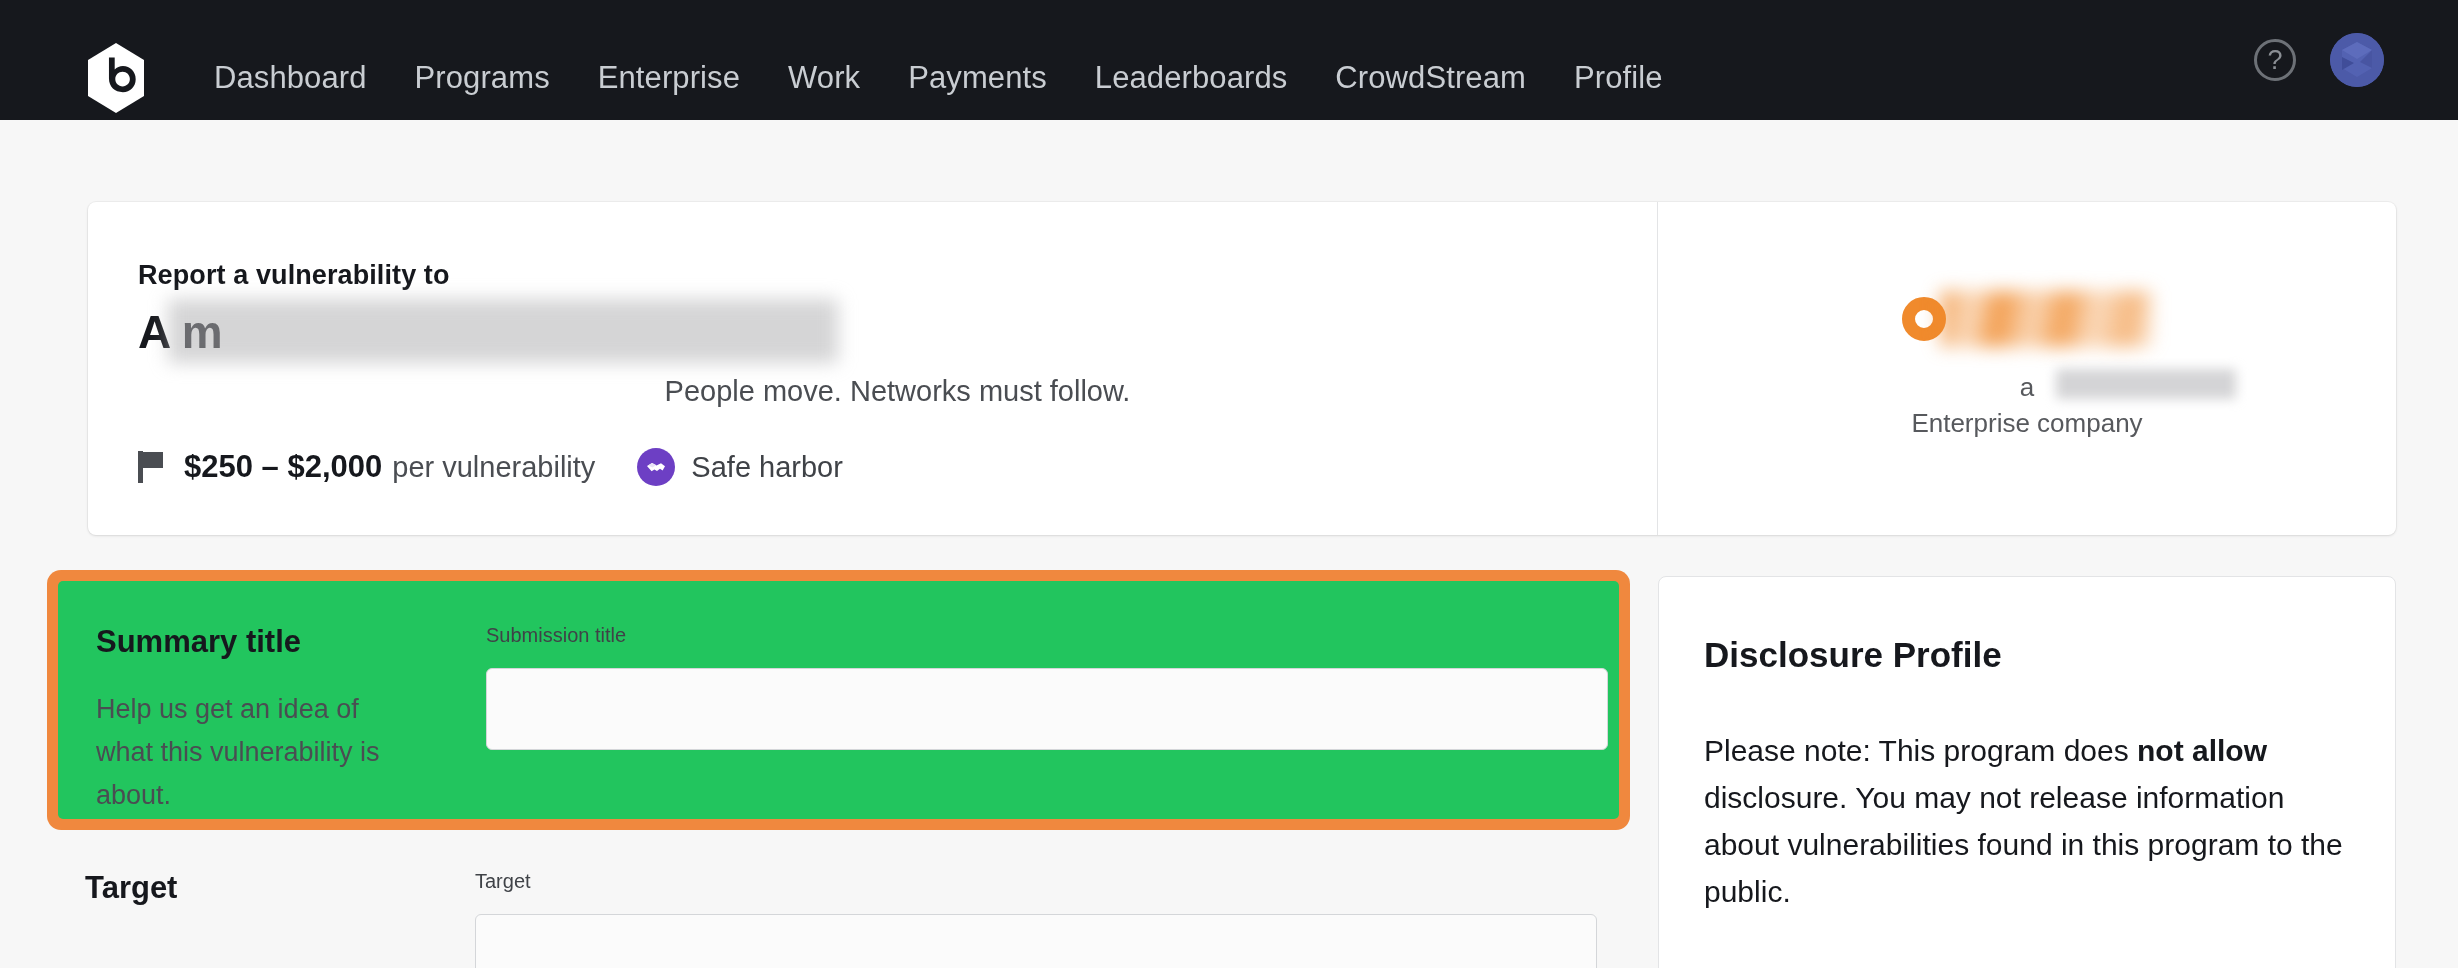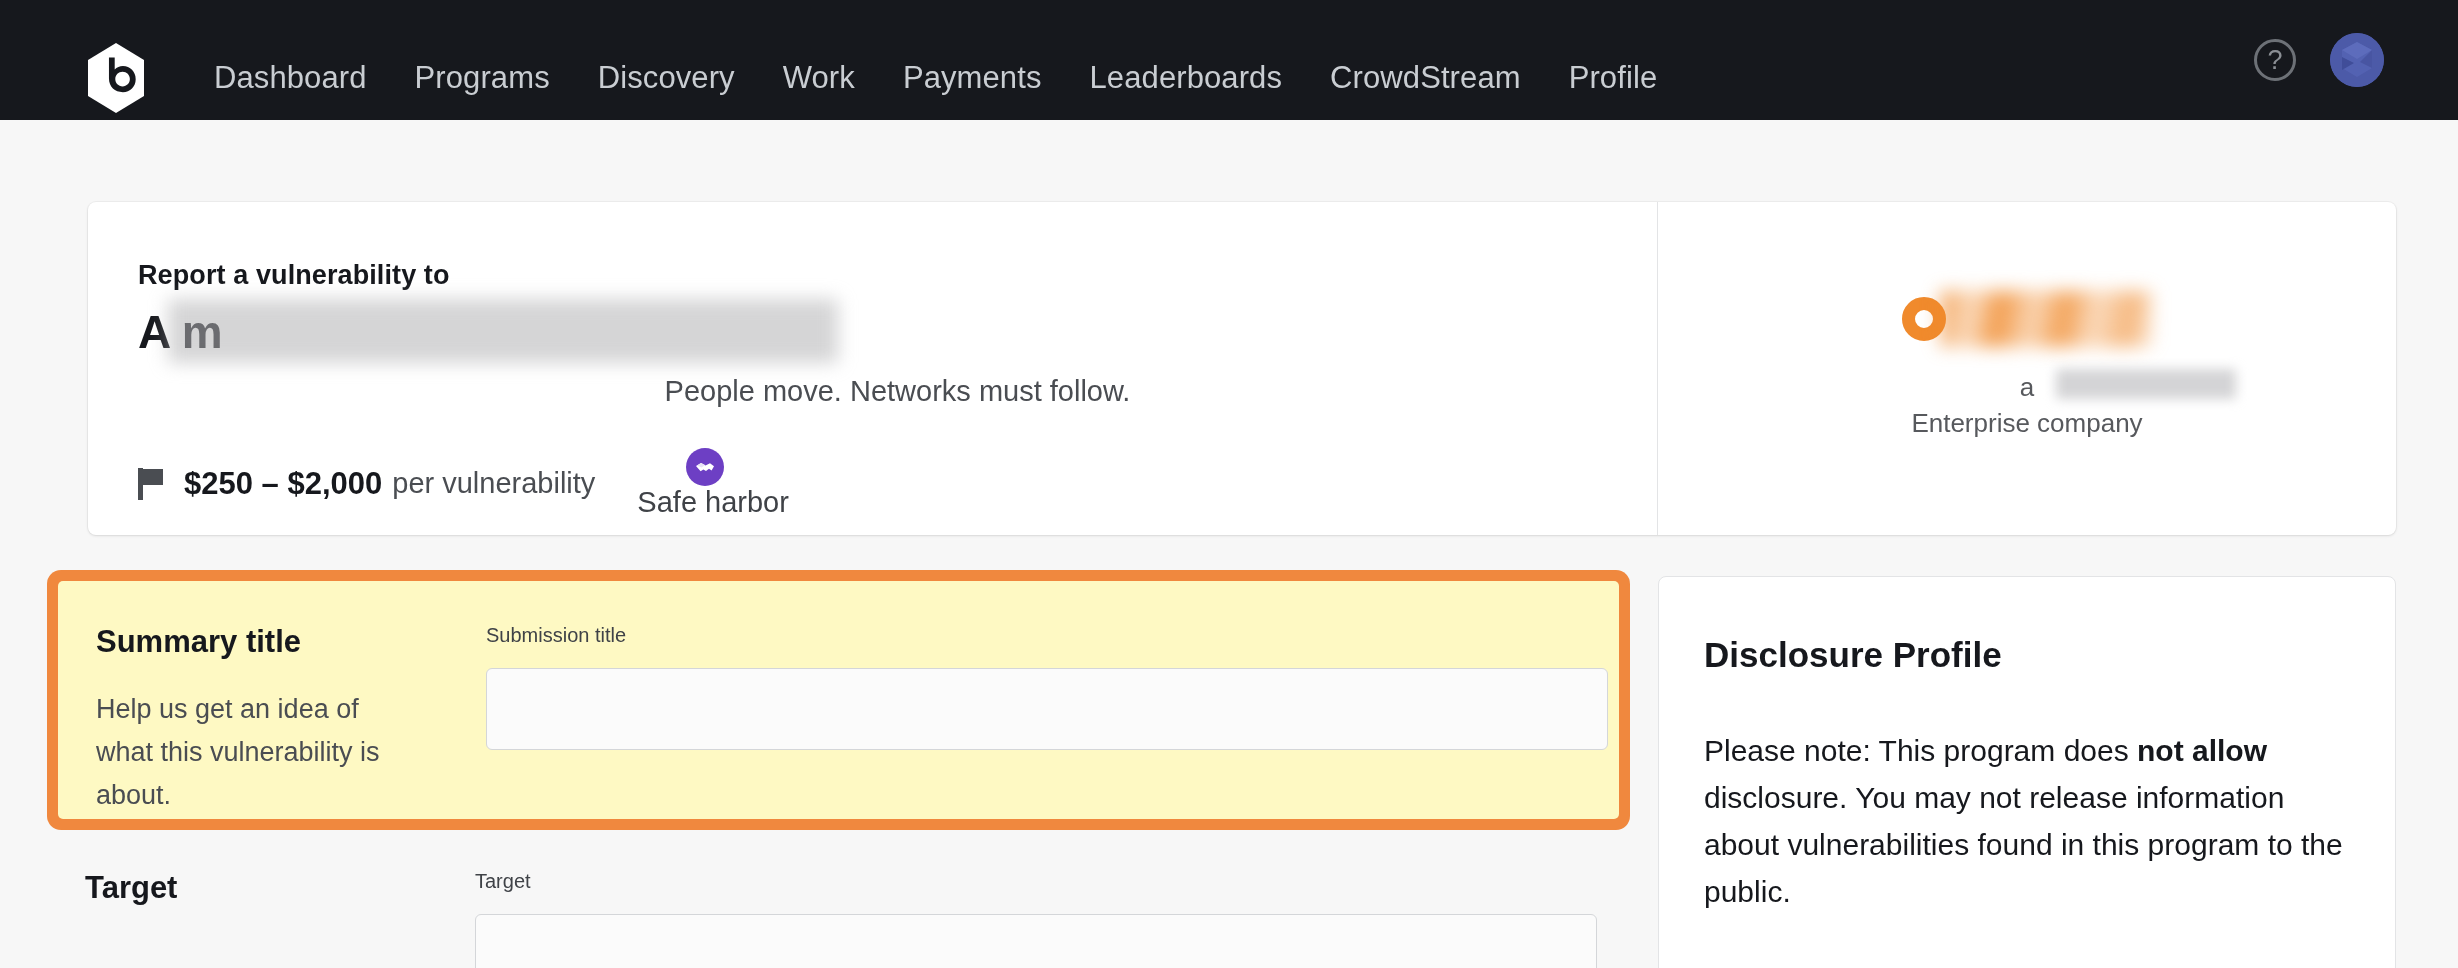--- a/index.html
+++ b/index.html
@@ -191,21 +191,20 @@
     color: #4a4d52;
     margin-left: 10px;
     white-space: nowrap;
   }
 
   .safe-harbor {
     display: flex;
     align-items: center;
     margin-left: 42px;
     cursor: pointer;
-    flex-direction: column;
   }
   .sh-badge {
     width: 38px; height: 38px;
     border-radius: 50%;
     background: #6d3fc4;
     display: flex;
     align-items: center;
     justify-content: center;
     margin-right: 16px;
     flex: 0 0 auto;
@@ -274,21 +273,21 @@
     left: 47px;
     top: 450px;
     width: 1583px;
     height: 260px;
     background: #f0883e;
     border-radius: 14px;
     padding: 11px;
   }
   .summary-inner {
     width: 100%; height: 100%;
-    background: #fef9c3;
+    background: #22c55e;
     border-radius: 5px;
     display: flex;
     padding: 43px 0 0 38px;
   }
 
   .field-label-col { flex: 0 0 390px; }
   .field-title {
     font-size: 31px;
     font-weight: 700;
     color: #16181d;
@@ -383,21 +382,21 @@
 <div class="navbar">
 
   <svg class="nav-logo" viewBox="0 0 60 72">
     <polygon points="30,1 58,18 58,54 30,71 2,54 2,18" fill="#ffffff"></polygon>
     <path d="M24 16 h7 v14.5 c2.6-2.6 6.1-4.1 10-4.1 8.9 0 15.6 6.9 15.6 15.9 S49.9 58.2 41 58.2 c-9.8 0-17-6.6-17-16.6 Z M40.6 33.3 c-5 0-8.9 3.9-8.9 8.9 s3.9 9 8.9 9 8.9-4 8.9-9 -3.9-8.9-8.9-8.9 Z" fill="#16181d" transform="scale(0.82) translate(4,3)"></path>
   </svg>
 
   <div class="nav-links">
     <a class="nav-link" href="#">Dashboard</a>
     <a class="nav-link" href="#">Programs</a>
-    <a class="nav-link" href="#">Discovery</a>
+    <a class="nav-link" href="#">Enterprise</a>
     <a class="nav-link" href="#">Work</a>
     <a class="nav-link" href="#">Payments</a>
     <a class="nav-link" href="#">Leaderboards</a>
     <a class="nav-link" href="#">CrowdStream</a>
     <a class="nav-link" href="#">Profile</a>
   </div>
 
   <div class="nav-right">
     <div class="help-icon">?</div>
     <div class="avatar">

